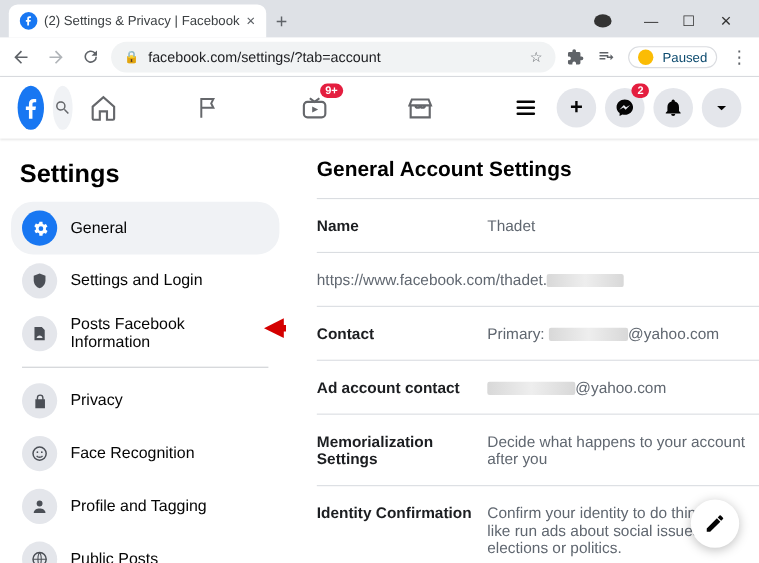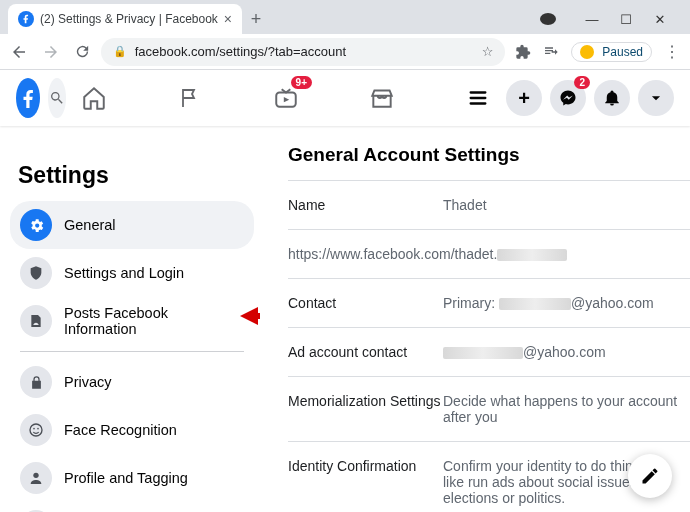--- a/index.html
+++ b/index.html
@@ -33,33 +33,33 @@
 .fb-nav { flex:1; display:flex; justify-content:center; gap:56px; color:#65676b; }
 .fb-nav-item { width:40px; height:40px; display:flex; align-items:center; justify-content:center; position:relative;}
 .badge { position:absolute; top:-2px; right:-6px; background:#e41e3f; color:#fff; border-radius:10px; font-size:10px; padding:1px 5px; font-weight:600;}
 .fb-right { display:flex; align-items:center; gap:8px;}
 .circ { width:36px; height:36px; border-radius:50%; background:#e4e6eb; display:flex; align-items:center; justify-content:center; color:#050505; position:relative;}
 .circ.plus { font-size:20px; font-weight:600;}
 .circ .badge { top:-4px; right:-4px;}
 
 
 .content { display:flex; height: calc(512px - 34px - 36px - 56px); }
-.sidebar { width:260px; padding:12px 6px 0 10px; overflow-y:auto;margin-top:18px;}
+.sidebar { width:260px; padding:12px 6px 0 10px; overflow-y:auto;}
 .sidebar h1 { font-size:23px; font-weight:700; padding:6px 8px 12px 8px;}
 .sb-item { display:flex; align-items:center; gap:12px; padding:8px 10px; border-radius:20px; font-size:14.5px; color:#050505; cursor:pointer; position:relative;}
 .sb-item.active { background:#f0f2f5;}
 .sb-icon { width:32px; height:32px; border-radius:50%; background:#e4e6eb; display:flex; align-items:center; justify-content:center; color:#4b4f56; font-size:15px; flex-shrink:0;}
 .sb-item.active .sb-icon { background:#1877f2; color:#fff;}
 .sb-divider { height:1px; background:#ced0d4; margin:6px 10px;}
 .arrow-callout { position:absolute; right:-30px; top:8px; }
 
 .main { flex:1; padding: 18px 0 0 28px; overflow:hidden;}
 .main h2 { font-size:19px; font-weight:700; margin-bottom:14px;}
 .row { display:flex; padding:16px 0; border-top:1px solid #dadde1; font-size:14px;}
-.row-label { width:155px; font-weight:400; color:#1c1e21; flex-shrink:0;}
+.row-label { width:155px; font-weight:700; color:#1c1e21; flex-shrink:0;}
 .row-value { color:#606770; }
 .redact { display:inline-block; height:12px; background: linear-gradient(90deg, #d8d8d8, #eee, #d8d8d8); border-radius:2px; vertical-align:middle; filter:blur(0.5px);}
 
 .compose-fab { position:absolute; bottom:14px; right:18px; width:44px; height:44px; border-radius:50%; background:#fff; box-shadow:0 2px 10px rgba(0,0,0,.25); display:flex; align-items:center; justify-content:center; color:#050505;}
 
 svg { display:block; }
 </style>
 </head>
 <body>
 

